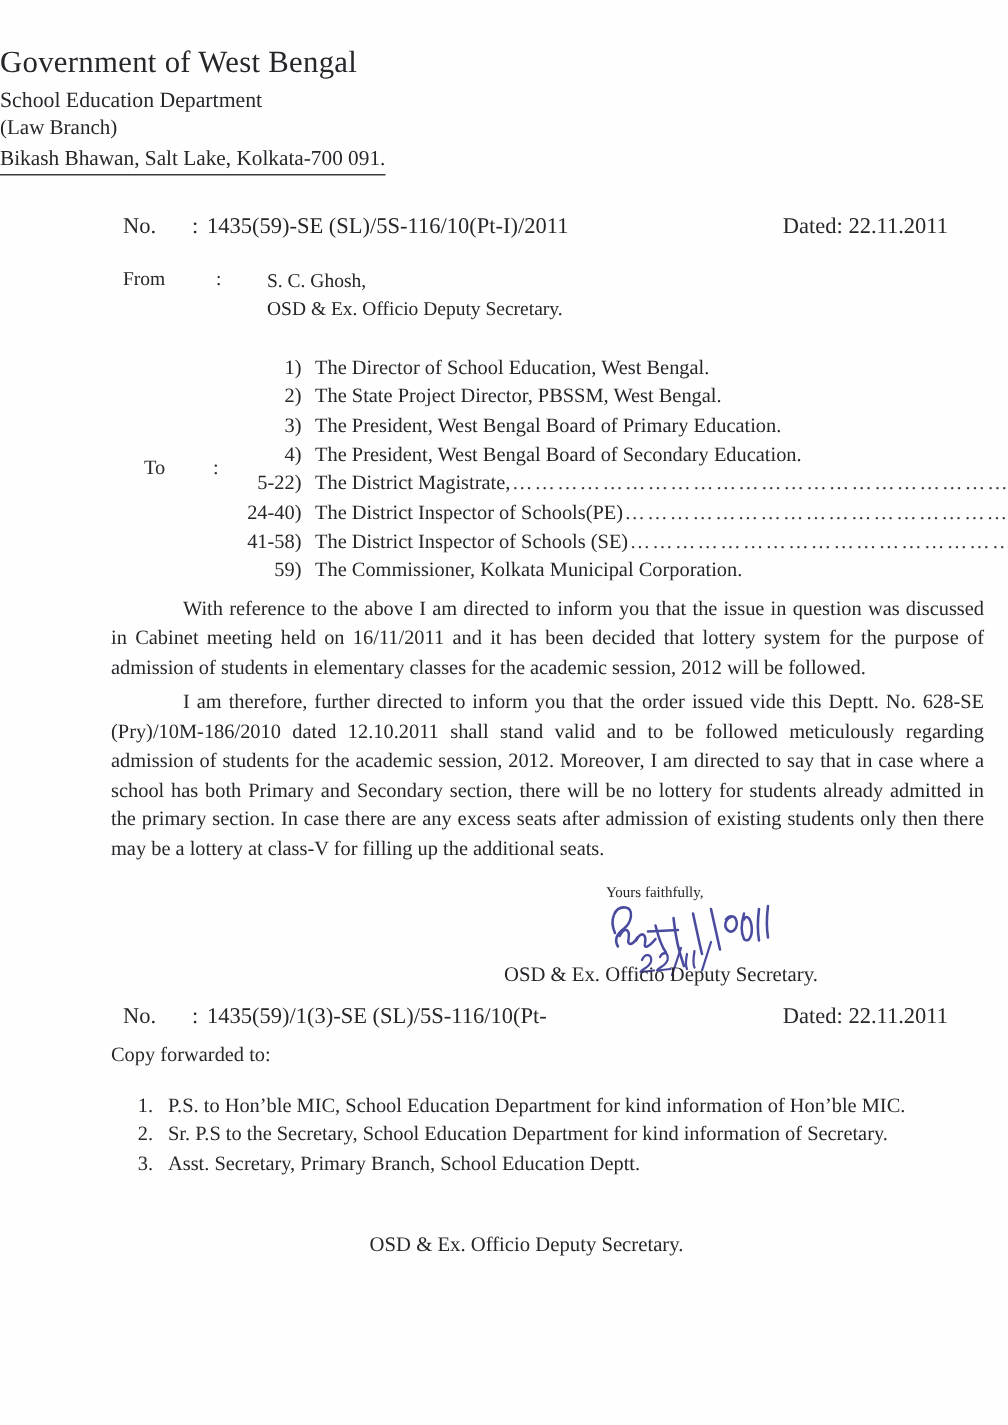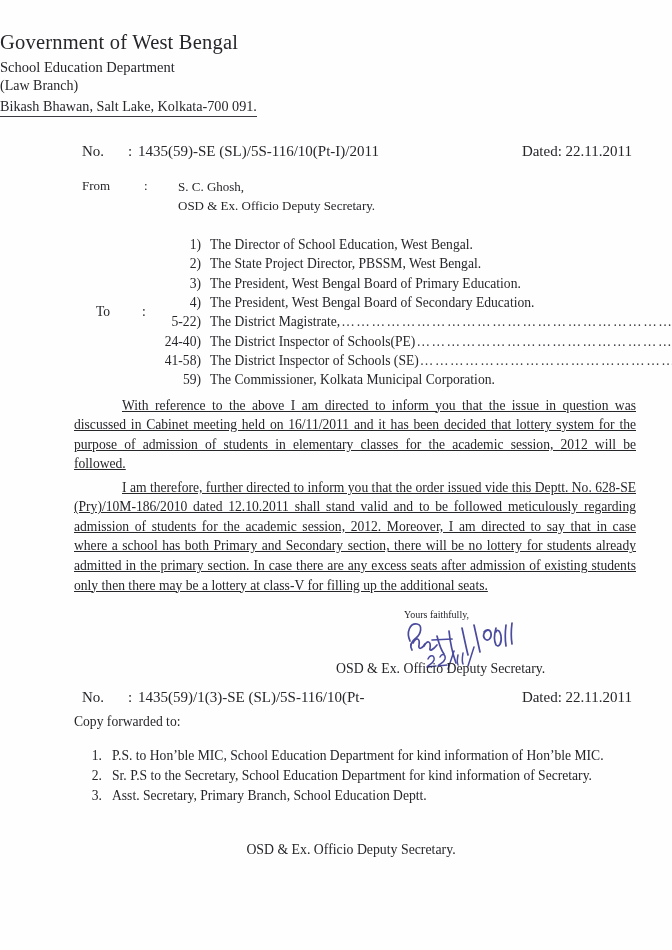--- a/index.html
+++ b/index.html
@@ -121,27 +121,26 @@
   }
 
   
   .salutation {
     margin-top: 18px;
     padding-left: 74px;
     font-size: 13.6px;
   }
   .body-para {
     margin-top: 6px;
-    padding: 0 36px 0 74px;
+    padding: 0 16px 0 74px;
     font-size: 13.6px;
     line-height: 1.44;
     text-align: justify;
     text-indent: 48px;
     hyphens: none;
-    text-decoration: underline;
   }
   .body-para.second { margin-top: 4px; }
 
   
   .sign-block {
     margin-top: 14px;
     position: relative;
     height: 76px;
   }
   .yours {

